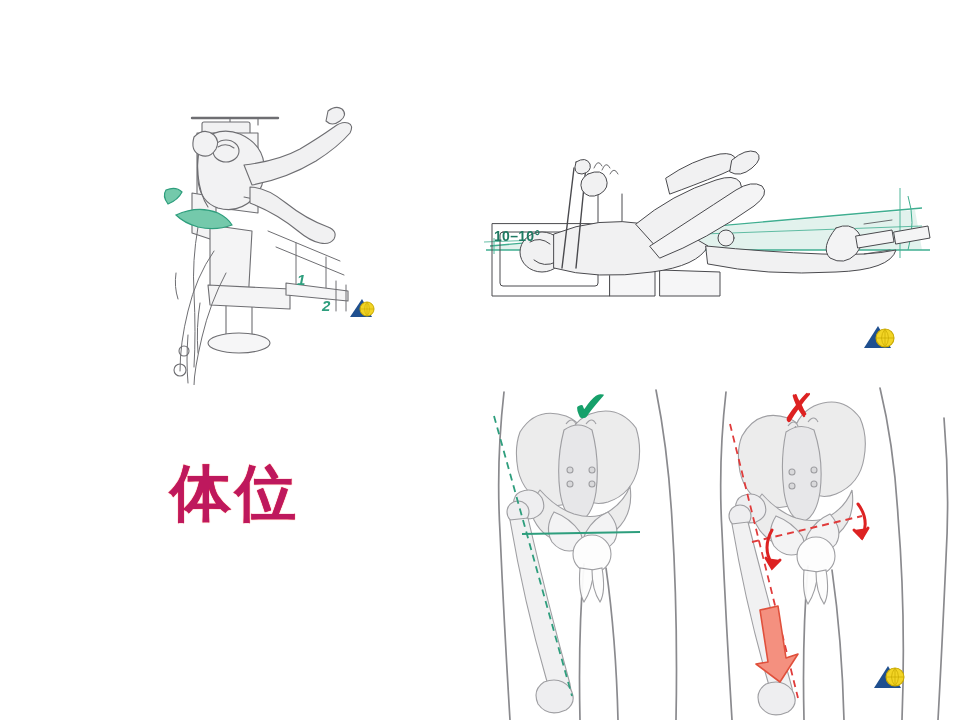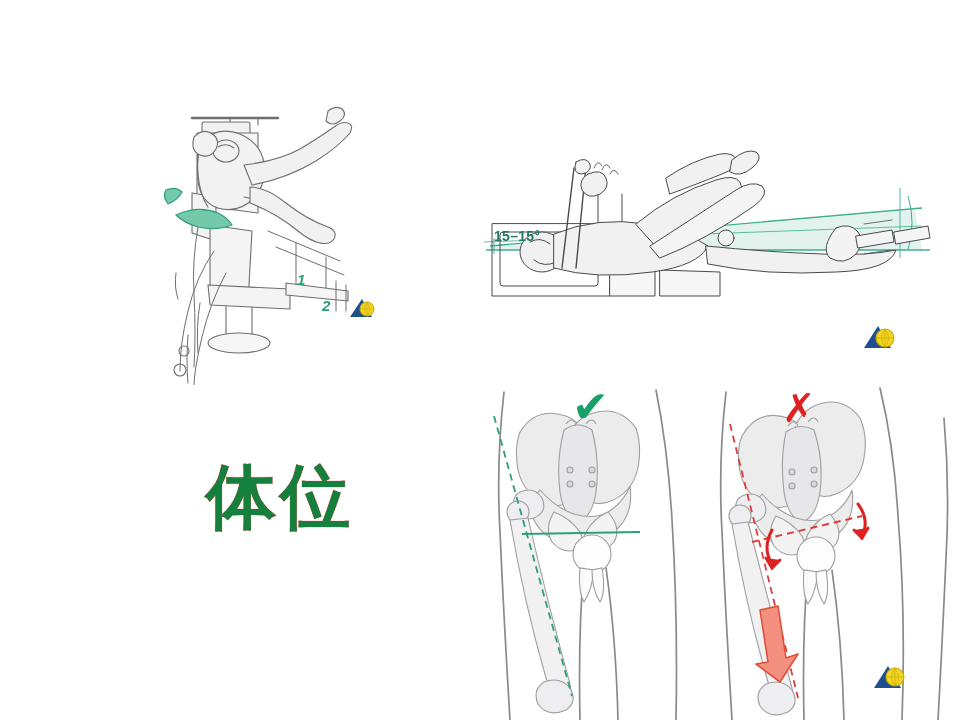--- a/index.html
+++ b/index.html
@@ -8,25 +8,24 @@
     font-family:"Liberation Sans","DejaVu Sans",sans-serif;
     overflow:hidden;position:relative;
   }
   .slide{position:absolute;inset:0;background:#ffffff;}
   .panel{position:absolute;}
 
   
   #slide-title{
     position:absolute;left:170px;top:462px;
     font-family:"DejaVu Sans","Liberation Sans",sans-serif;
-    font-size:70px;font-weight:700;color:#15803d;
+    font-size:61px;font-weight:700;color:#be185d;
     letter-spacing:4px;line-height:1;
     text-shadow:0 0 1px #ee0000;
     white-space:nowrap;
-    margin-left:36px;
   }
 
   
   .logo{position:absolute;}
   .logo svg{display:block;}
 
   
   .angle-label{
     position:absolute;left:494px;top:228px;
     font-size:14px;font-weight:700;color:#1f7a63;
@@ -150,21 +149,21 @@
         <path d="M104 18 L92 118 M116 16 L106 118" stroke-width="1.4" fill="none"></path>
         <path d="M106 12 q10 -6 14 2 q2 8 -8 10 q-10 0 -6 -12 Z" fill="#f1f1f2"></path>
 
         <path d="M118 24 q14 -6 18 4 q4 10 -6 16 q-12 6 -18 -4 q-4 -10 6 -16 Z" fill="#f1f1f2"></path>
         <path d="M124 18 q4 -10 8 -2 M132 20 q4 -10 8 -2 M140 24 q4 -8 8 0" stroke-width=".8" fill="none"></path>
 
         <circle cx="256" cy="88" r="8" fill="#f1f1f2"></circle>
       </g>
     </svg>
   </div>
-  <span class="angle-label">15–15°</span>
+  <span class="angle-label">10–10°</span>
 
   <div class="logo" style="left:862px;top:322px;">
     <svg width="34" height="30" viewBox="0 0 34 30">
       <path d="M2 26 L16 4 L29 26 Z" fill="#1f4f8f"></path>
       <circle cx="23" cy="16" r="9" fill="#f2d425" stroke="#c9a900" stroke-width="1.1"></circle>
       <path d="M14 16 h18 M23 7 v18 M23 7 q7 9 0 18 M23 7 q-7 9 0 18" stroke="#c9a900" stroke-width=".7" fill="none"></path>
     </svg>
   </div>
 
   <div class="panel" style="left:480px;top:378px;width:240px;height:342px;">

